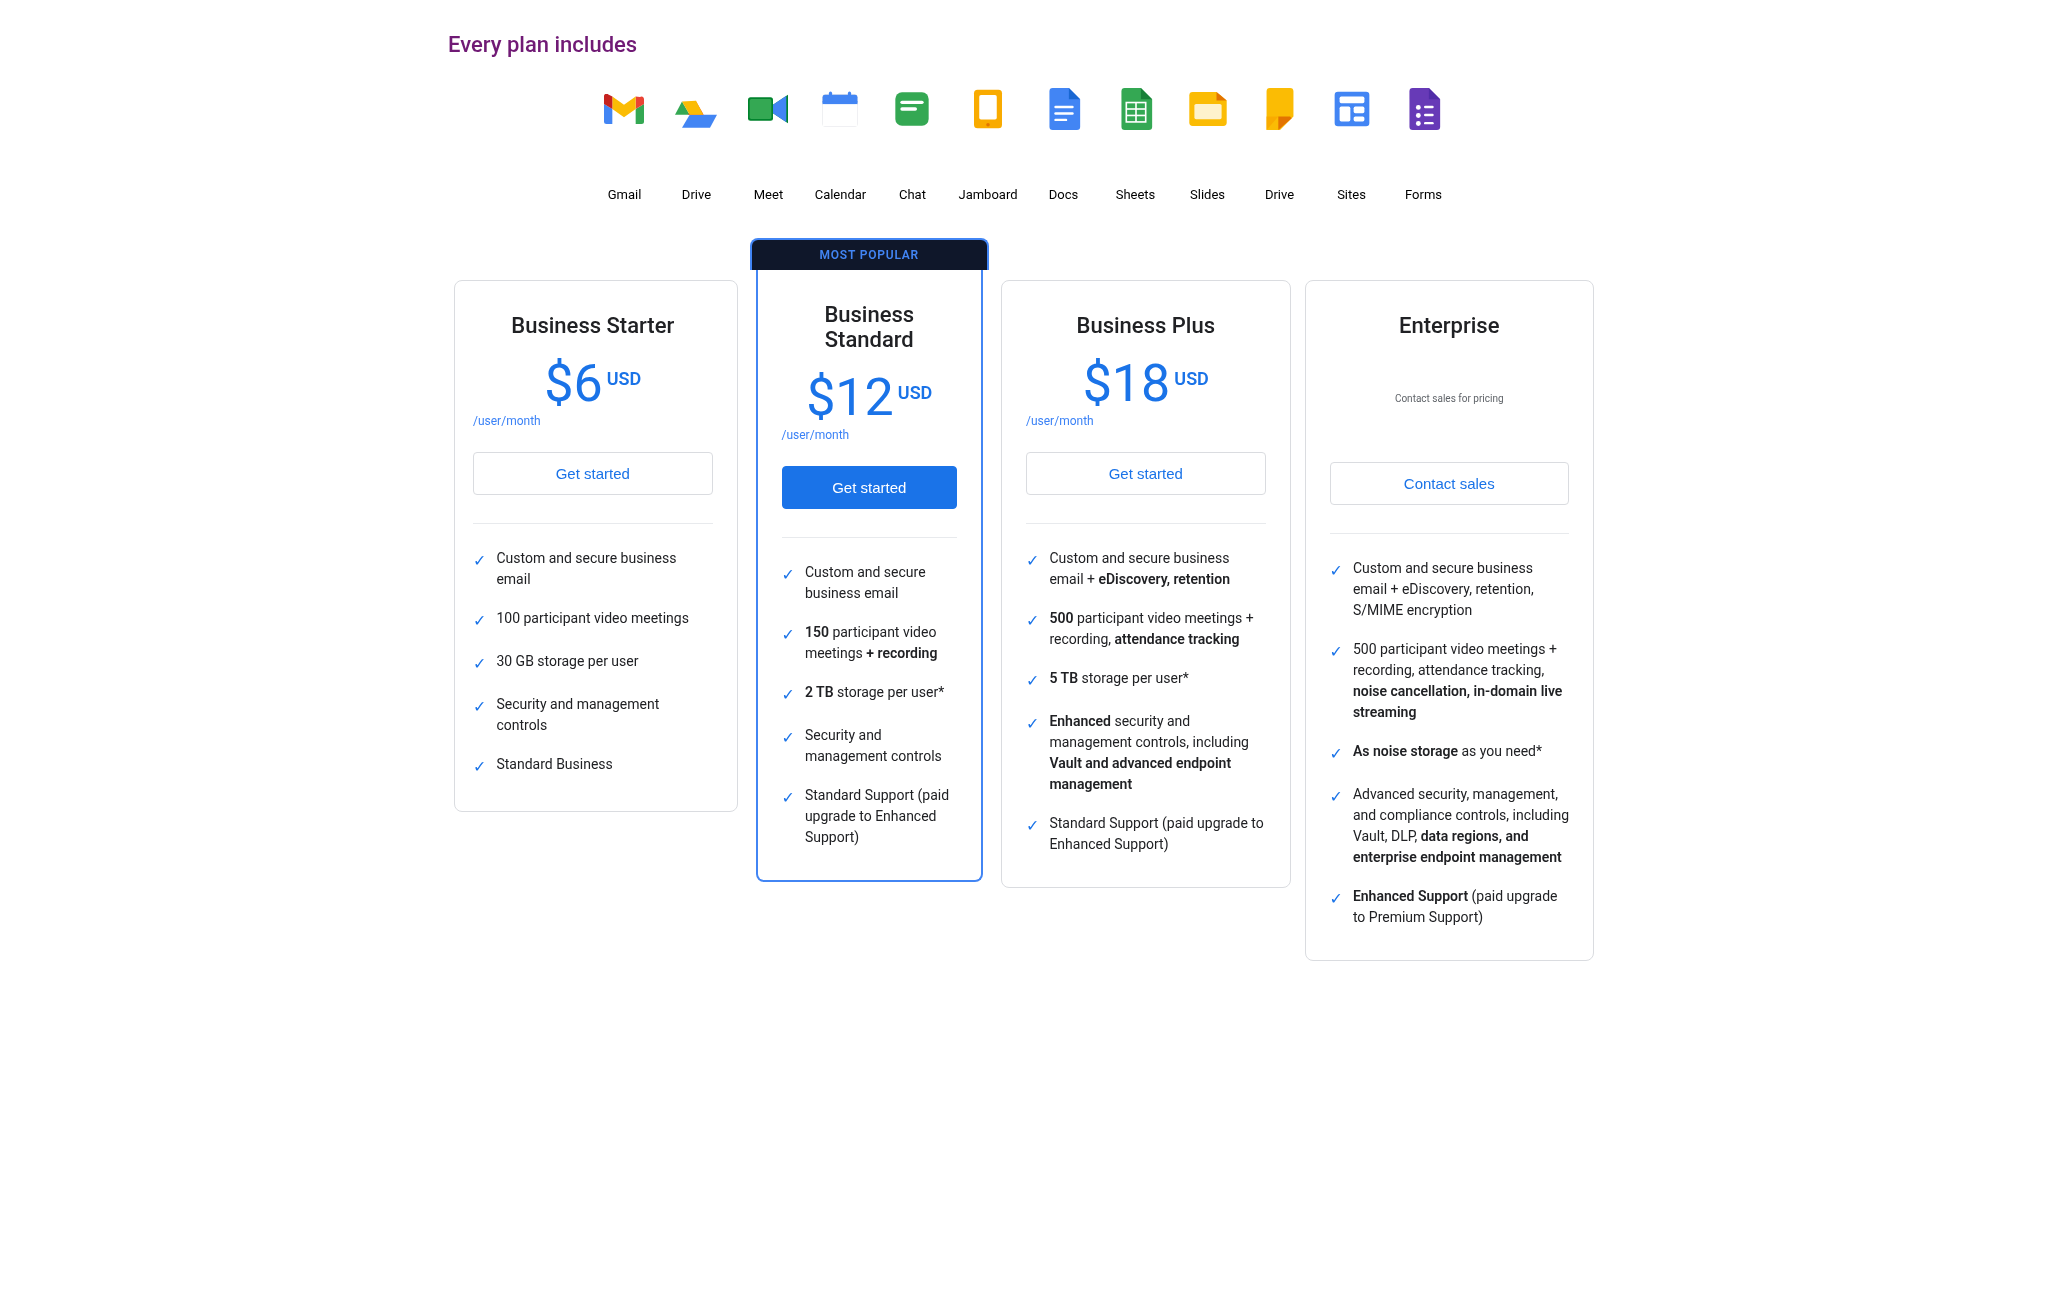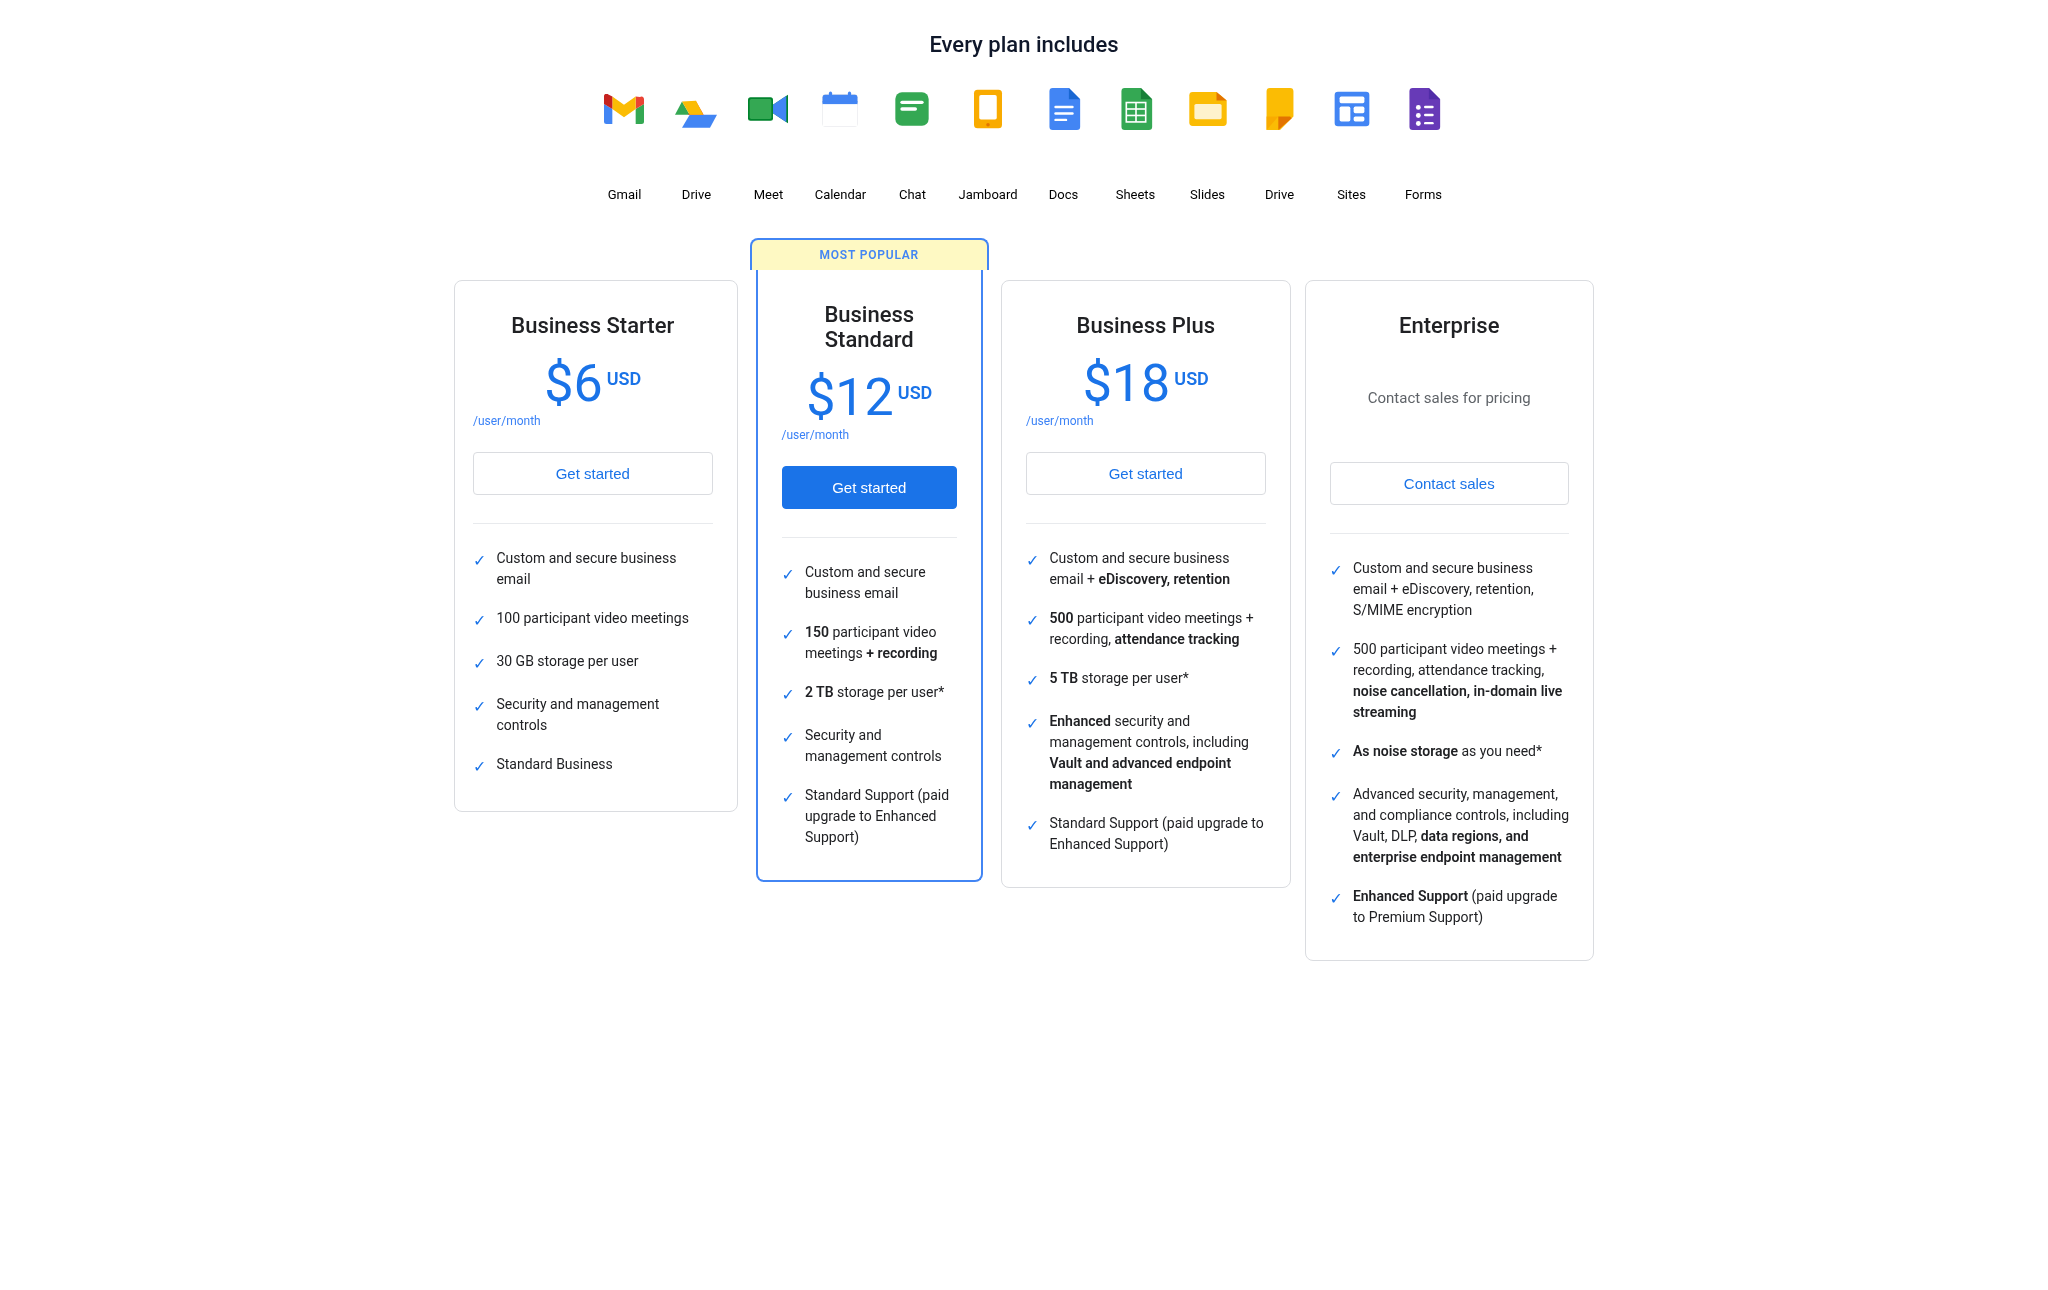--- a/index.html
+++ b/index.html
@@ -8,24 +8,24 @@
       background: #fff;
       color: #202124;
       min-height: 100vh;
     }
     .page-wrapper {
       max-width: 1200px;
       margin: 0 auto;
       padding: 32px 24px;
     }
     .section-title {
-      text-align: center;
+      text-align: left;
       font-size: 22px;
       font-weight: 500;
-      color: #0f172a;
+      color: #701a75;
       margin-bottom: 28px;
     }
     .apps-row {
       display: flex;
       justify-content: center;
       align-items: flex-end;
       gap: 20px;
       margin-bottom: 36px;
       flex-wrap: wrap;
     }
@@ -71,21 +71,21 @@
       border-radius: 0 0 8px 8px;
       margin-top: 0;
     }
     .popular-wrapper {
       flex: 1;
       display: flex;
       flex-direction: column;
       margin: 0 6px;
     }
     .most-popular-badge {
-      background: #fef9c3;
+      background: #0f172a;
       border: 2px solid #4285f4;
       border-bottom: none;
       border-radius: 8px 8px 0 0;
       text-align: center;
       padding: 8px 0;
       font-size: 12px;
       font-weight: 600;
       color: #4285f4;
       letter-spacing: 0.8px;
       text-transform: uppercase;
@@ -116,21 +116,21 @@
       color: #1a73e8;
       margin-top: 10px;
     }
     .price-period {
       font-size: 12px;
       color: #3b82f6;
       text-align: left;
       margin-bottom: 24px;
     }
     .contact-sales-text {
-      font-size: 15px;
+      font-size: 10px;
       color: #5f6368;
       text-align: right;
       margin-bottom: 24px;
       margin-top: 16px;
       min-height: 80px;
       display: flex;
       align-items: center;
       justify-content: center;
     }
     .btn {

